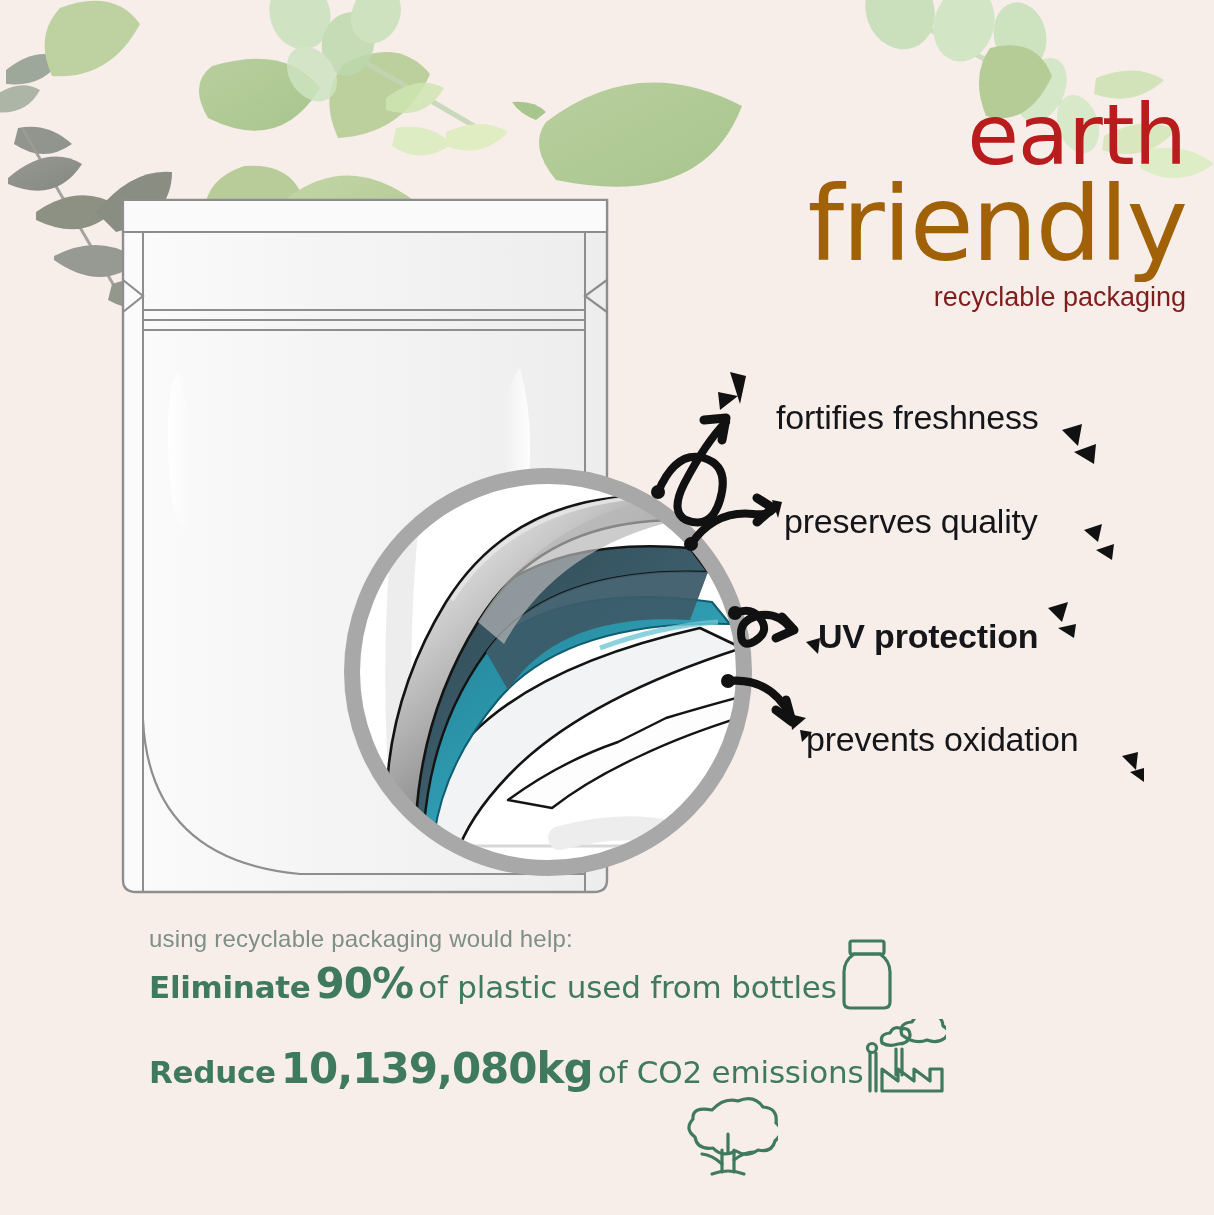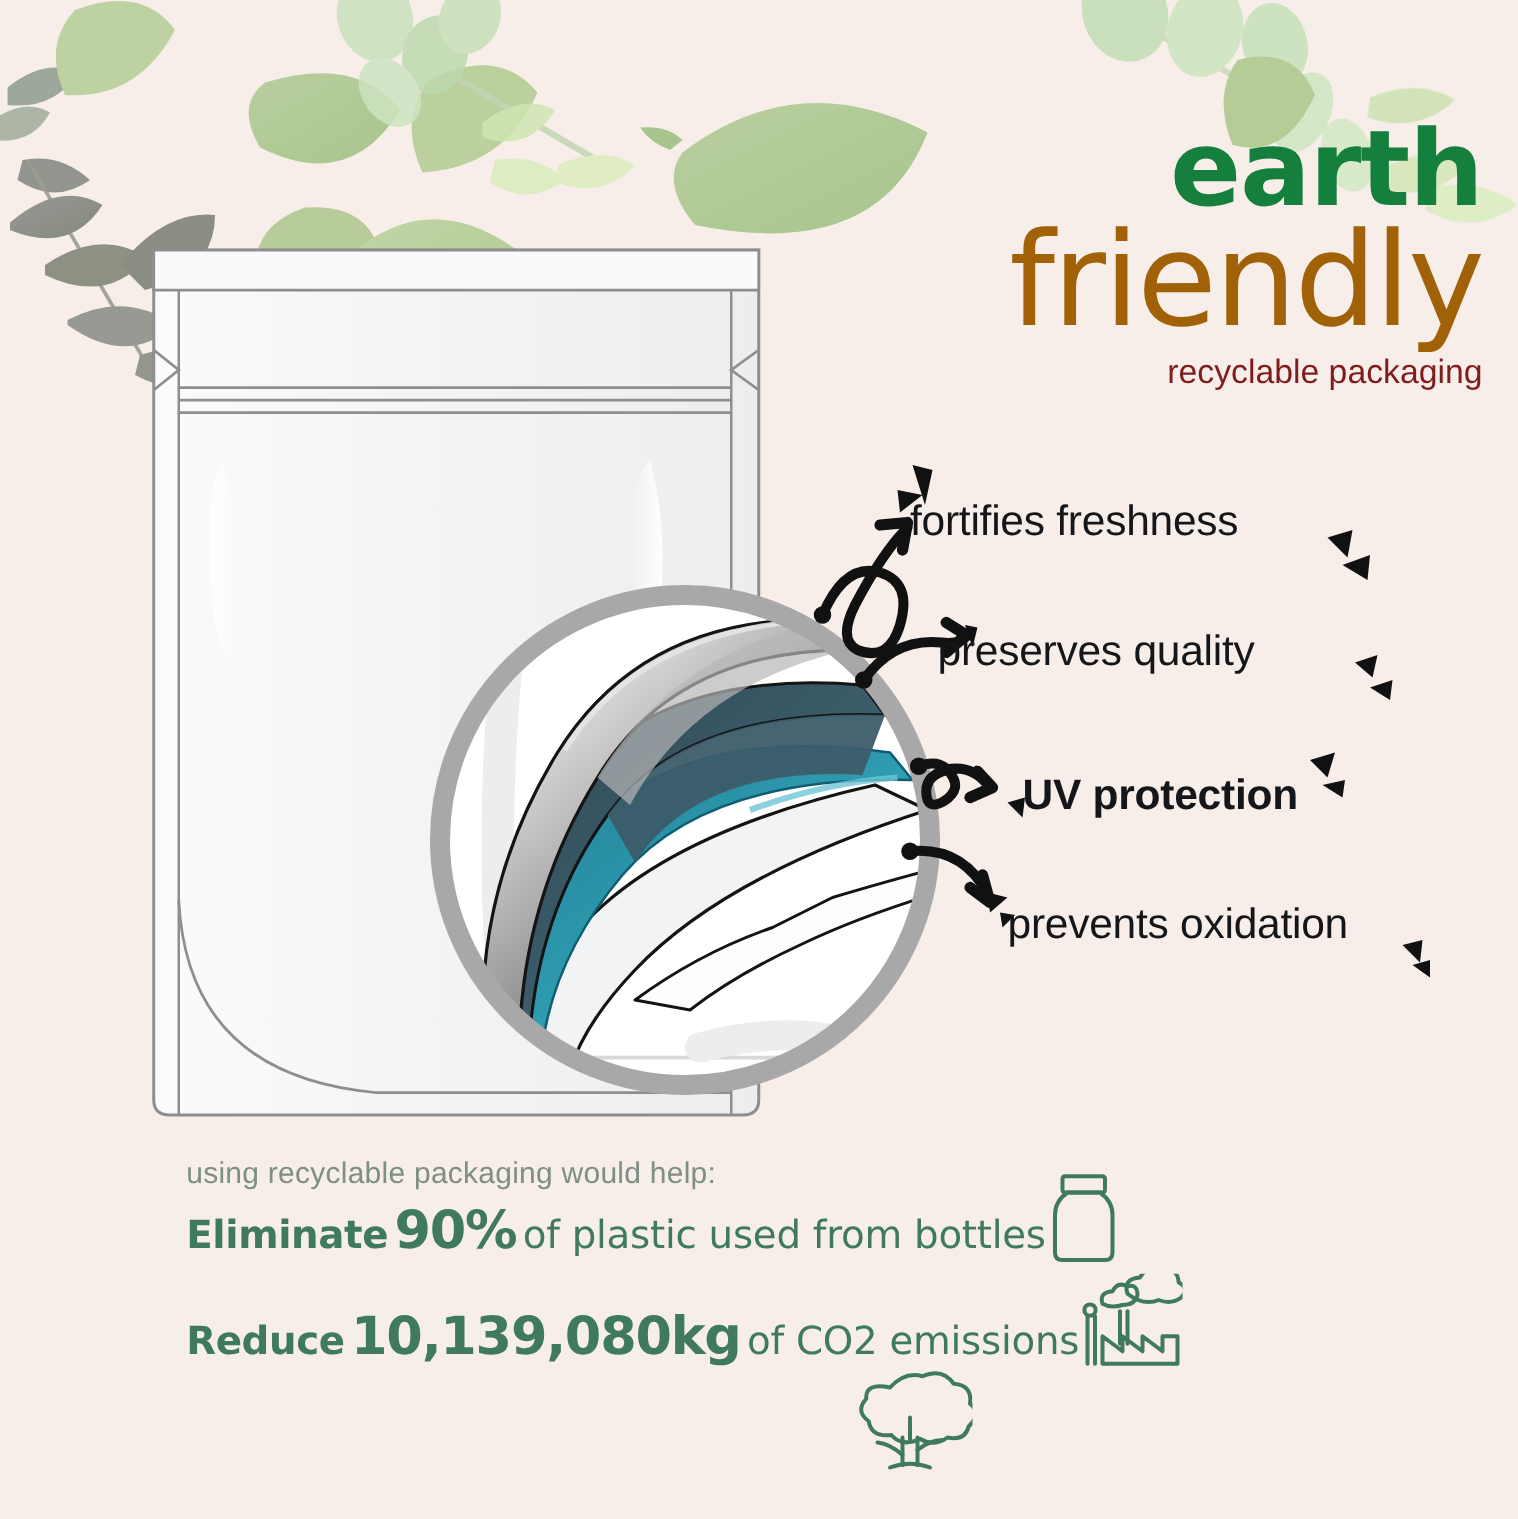--- a/index.html
+++ b/index.html
@@ -16,22 +16,22 @@
 
   
   #headline{
     position:absolute;
     left:706px; top:96px; width:480px;
     text-align:right;
   }
   #headline .l1{
     display:block;
     font-size:84px;
-    font-weight:bold;
-    color:#15803d;
+    font-weight:normal;
+    color:#b91c1c;
     letter-spacing:-1px;
     line-height:0.95;
     font-family:"DejaVu Sans", sans-serif;
   }
   #headline .l2{
     display:block;
     font-size:104px;
     font-weight:400;
     color:#a16207;
     letter-spacing:-2px;
@@ -50,22 +50,22 @@
 
   
   .feat{
     position:absolute;
     font-size:34px;
     color:#15161a;
     white-space:nowrap;
     font-family:"Liberation Sans", sans-serif;
     letter-spacing:-0.2px;
   }
-  #feat-0{left:728px; top:398px;}
-  #feat-1{left:750px; top:502px;}
+  #feat-0{left:776px; top:398px;}
+  #feat-1{left:784px; top:502px;}
   #feat-2{left:818px; top:617px;font-weight:bold;}
   #feat-3{left:806px; top:720px;}
 
   
   #stats{position:absolute;left:149px;top:925px;width:900px;}
   #stats .intro{
     font-size:24px;
     color:#7e8f84;
     letter-spacing:0.2px;
     font-family:"Liberation Sans", sans-serif;

